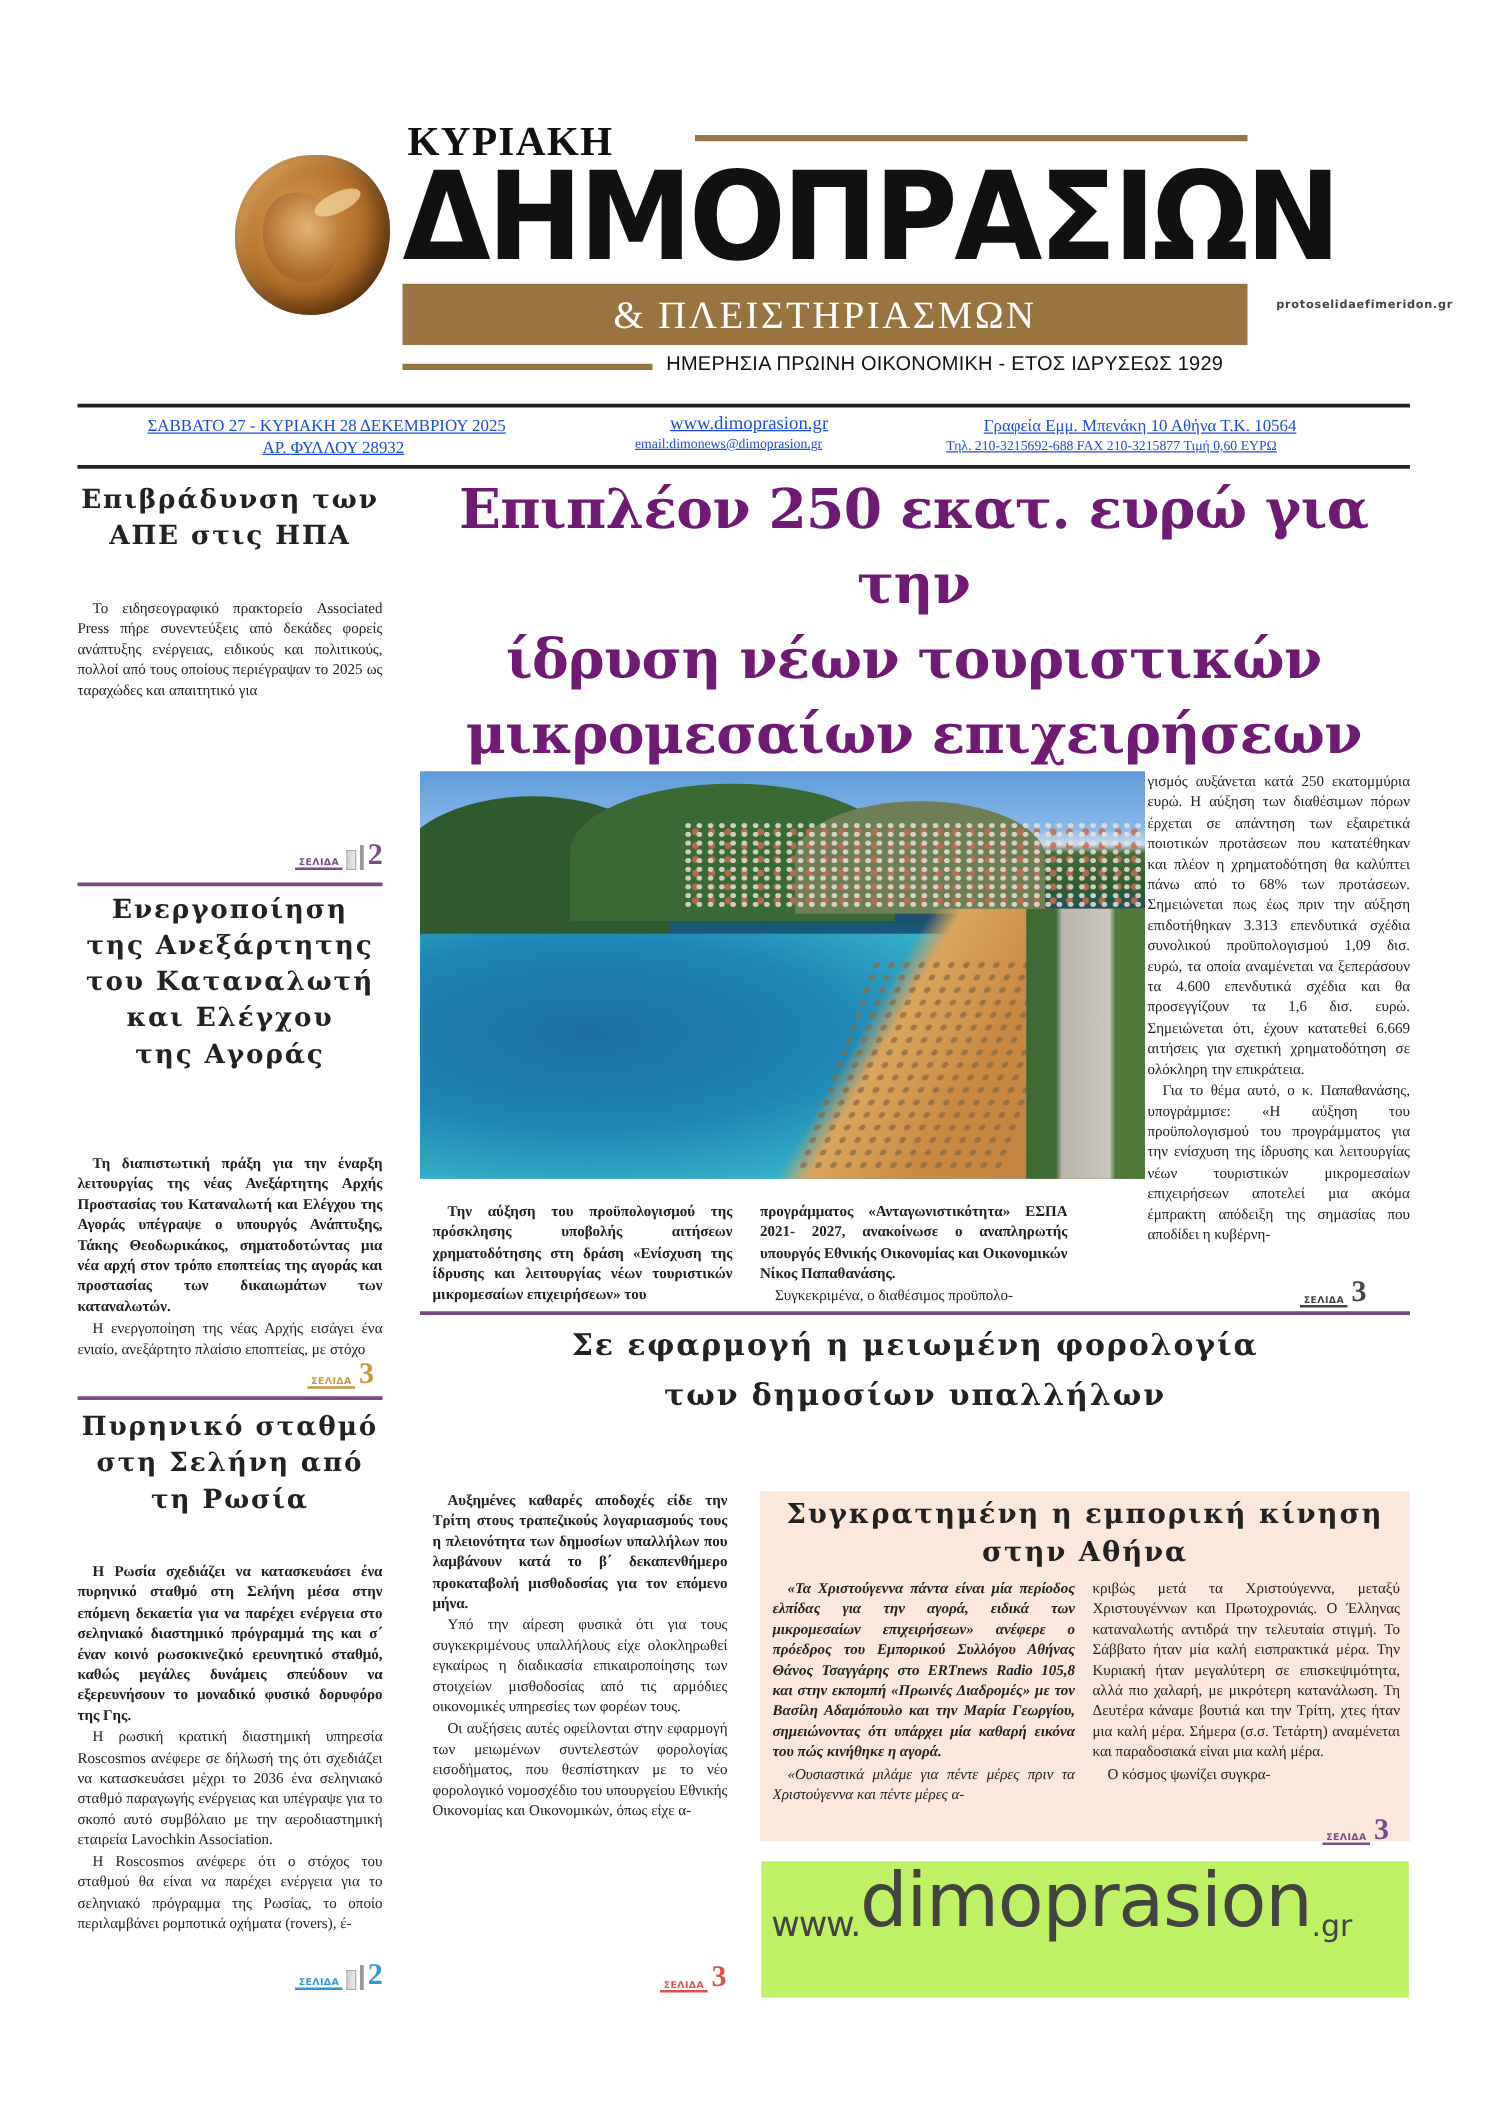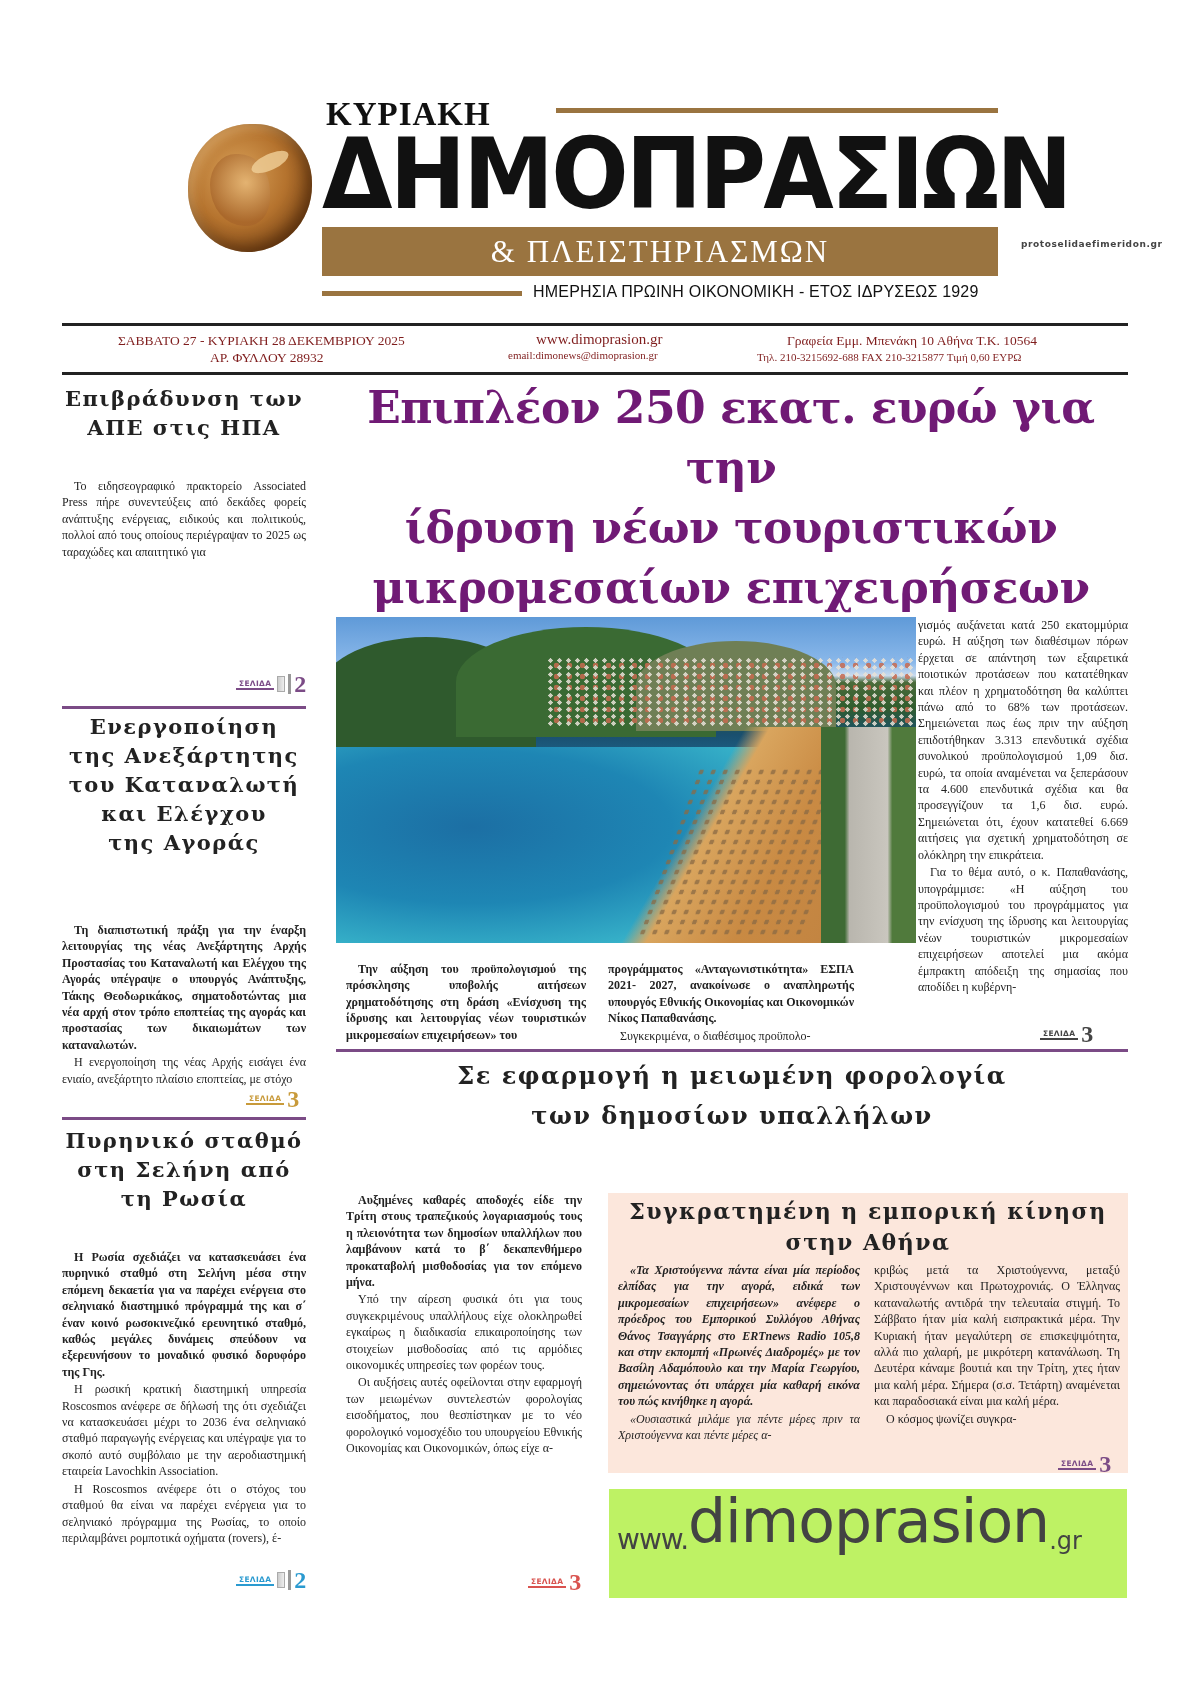--- a/index.html
+++ b/index.html
@@ -44,21 +44,21 @@
     position: absolute; left: 533px; top: 283px;
     font-family: "Liberation Sans", sans-serif; font-size: 16px; color: #111; letter-spacing: .2px;
   }
   .protoselida {
     position: absolute; left: 1021px; top: 239px;
     font-family: "DejaVu Sans", sans-serif; font-size: 9px; font-weight: bold; color: #444; letter-spacing: .6px;
   }
 
   
   .hr-thick { position: absolute; left: 62px; width: 1066px; height: 3px; background: #222; }
-  .info { position: absolute; font-family: "Liberation Serif", serif; color: #7f1d1d; white-space: nowrap; }
+  .info { position: absolute; font-family: "Liberation Serif", serif; color: #1d4ed8; white-space: nowrap; text-decoration: underline; }
   .info.small { font-size: 11px; }
   .info.mid { font-size: 13.5px; }
 
   
   .side-head {
     position: absolute; left: 62px; width: 244px; text-align: center;
     font-family: "DejaVu Serif", serif; font-weight: bold; font-size: 21px; line-height: 29px; letter-spacing: 1.5px; color: #222;
   }
   .main-head {
     position: absolute; left: 336px; top: 378px; width: 790px; text-align: center;
@@ -95,21 +95,21 @@
     transform: skewX(-20deg);
   }
   .photo .town { position: absolute; left: 210px; top: 40px; width: 380px; height: 70px;
     background-image: radial-gradient(circle, #e8e2d8 35%, transparent 40%), radial-gradient(circle, #c86b50 30%, transparent 36%);
     background-size: 9px 7px, 13px 11px; background-position: 0 0, 4px 3px; opacity: .85;
   }
   .photo .road { position: absolute; left: 485px; top: 110px; width: 95px; height: 220px;
     background: linear-gradient(90deg, #3e6b34 0%, #3e6b34 25%, #b9b6ae 30%, #c9c6be 70%, #507a3c 75%); }
 
   
-  .ref { position: absolute; display: flex; align-items: center; gap: 3px; }
+  .ref { position: absolute; display: flex; align-items: flex-end; gap: 3px; }
   .ref .tag { display: inline-block; height: 12px; padding: 0 3px; border-bottom: 2px solid currentColor;
     font-family: "DejaVu Sans", sans-serif; font-size: 7.5px; font-weight: bold; line-height: 12px; letter-spacing: .3px; }
   .ref .doc { width: 8px; height: 16px; background: linear-gradient(90deg, #ccc, #eee); border: 1px solid #aaa; }
   .ref .bar { width: 3px; height: 20px; background: #999; }
   .ref .num { font-family: "Liberation Serif", serif; font-weight: bold; font-size: 24px; line-height: 24px; }
 
   .divider-purple { position: absolute; height: 3px; background: #7b4b86; }
 
   
   .pink-box { position: absolute; left: 608px; top: 1193px; width: 520px; height: 280px; background: #fce7dc; }

